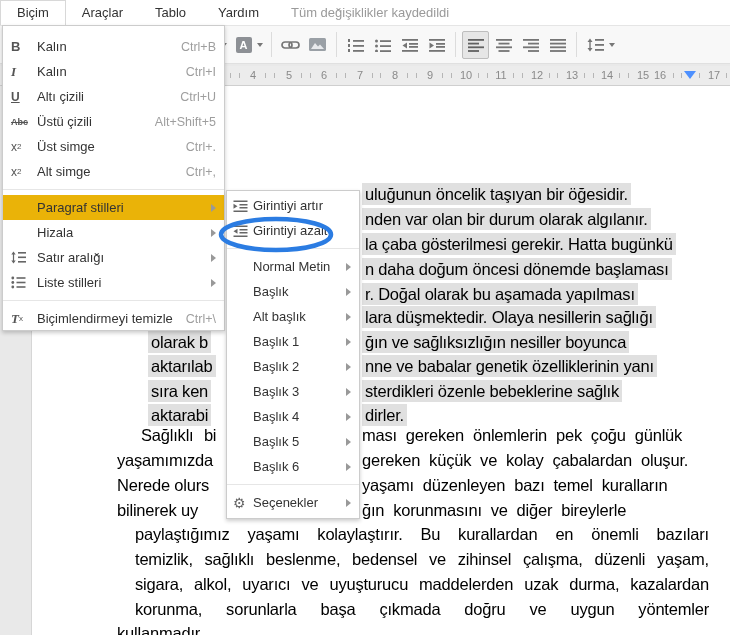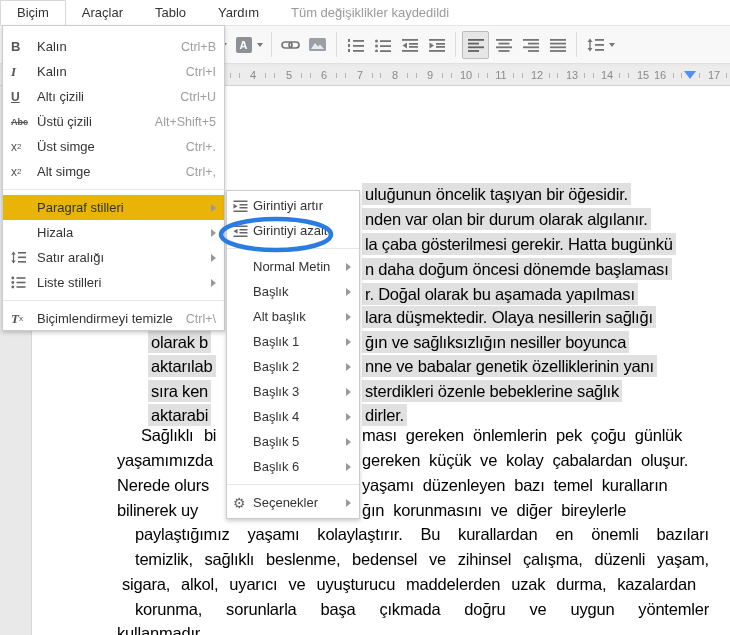--- a/index.html
+++ b/index.html
@@ -244,21 +244,21 @@
   <div class="fr" style="left:117px;top:475px">Nerede olurs</div>
   <div class="fr" style="left:117px;top:500px">bilinerek uy</div>
 
   <div class="fr p2r" style="left:362px;top:425px">ması gereken önlemlerin pek çoğu günlük</div>
   <div class="fr p2r" style="left:362px;top:450px">gereken küçük ve kolay çabalardan oluşur.</div>
   <div class="fr p2r" style="left:362px;top:475px">yaşamı düzenleyen bazı temel kuralların</div>
   <div class="fr p2r" style="left:362px;top:500px">ğın korunmasını ve diğer bireylerle</div>
 
   <div class="fr just" style="left:117px;top:524px">paylaştığımız yaşamı kolaylaştırır. Bu kurallardan en önemli bazıları</div>
   <div class="fr just" style="left:117px;top:549px">temizlik, sağlıklı beslenme, bedensel ve zihinsel çalışma, düzenli yaşam,</div>
-  <div class="fr just" style="left:104px;top:574px">sigara, alkol, uyarıcı ve uyuşturucu maddelerden uzak durma, kazalardan</div>
+  <div class="fr just" style="left:117px;top:574px">sigara, alkol, uyarıcı ve uyuşturucu maddelerden uzak durma, kazalardan</div>
   <div class="fr just" style="left:117px;top:599px">korunma, sorunlarla başa çıkmada doğru ve uygun yöntemler</div>
   <div class="fr" style="left:117px;top:623px">kullanmadır.</div>
 
   <div class="panel menu">
     <div class="mrow">
       <span class="mic">
           <span class="bold">B</span>
         </span>
       <span class="mlabel">Kalın</span>
       <span class="mshort">Ctrl+B</span>

